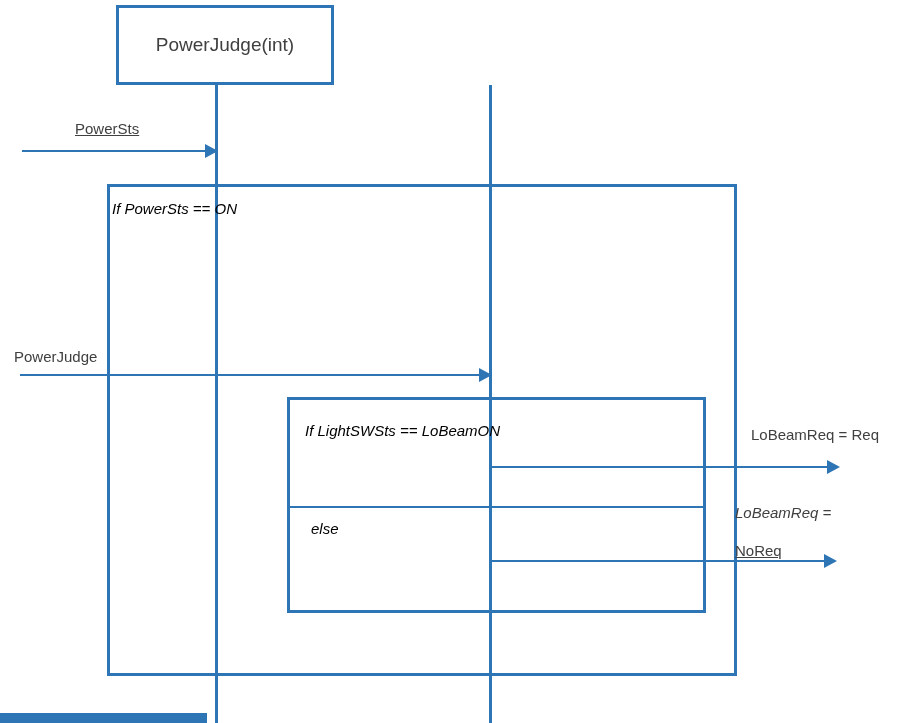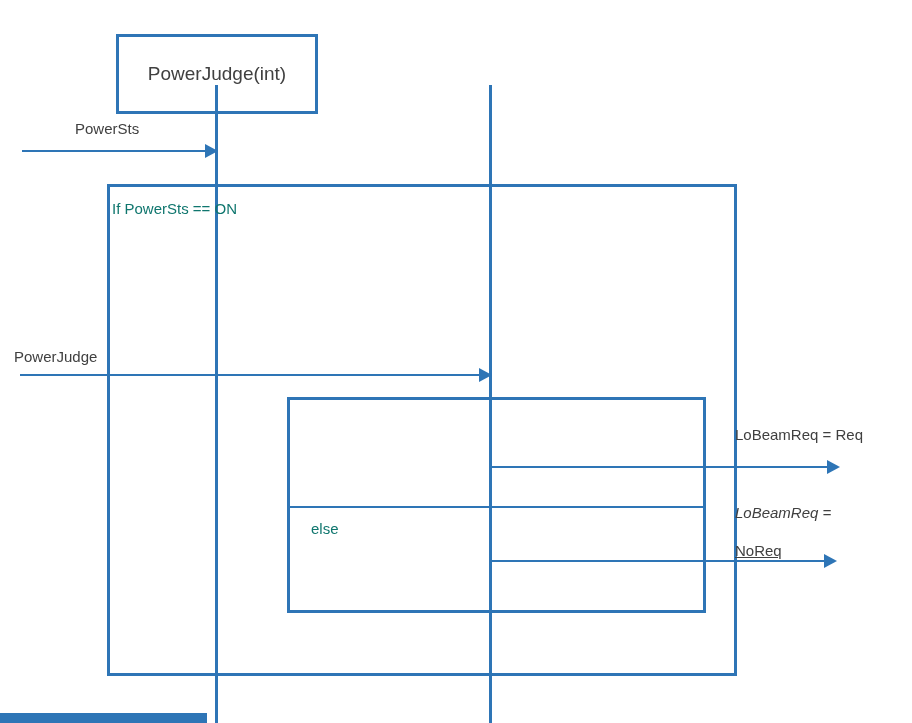--- a/index.html
+++ b/index.html
@@ -52,64 +52,66 @@
   }
   .fragment {
     position: absolute;
     border: 3px solid #2E75B6;
     box-sizing: border-box;
     background: transparent;
   }
   .fragment-label {
     position: absolute;
     font-size: 15px;
-    color: #0f766e;
+    color: #000000;
     white-space: nowrap;
+    font-style: italic;
   }
   .fragment-divider {
     position: absolute;
     left: 0;
     right: 0;
     height: 2px;
     background: #2E75B6;
   }
   .bottom-bar {
     position: absolute;
     background: #2E75B6;
   }
 </style>
 </head>
 <body>
 
 <div class="canvas">
 
-  <div class="actor-box" style="left:116px; top:5px; width:202px; height:80px;margin-top:29px;">
+  <div class="actor-box" style="left:116px; top:5px; width:218px; height:80px;">
     <span>PowerJudge(int)</span>
   </div>
 
   <div class="lifeline" style="left:215px; top:85px; height:638px;"></div>
   <div class="lifeline" style="left:489px; top:85px; height:638px;"></div>
 
-  <div class="msg-label" style="left:75px; top:120px;">PowerSts</div>
+  <div class="msg-label" style="left:75px; top:120px;text-decoration:underline;">PowerSts</div>
   <div class="msg-line" style="left:22px; top:150px; width:186px;"></div>
   <div class="arrow-head" style="left:205px; top:144px;"></div>
 
   <div class="fragment" style="left:107px; top:184px; width:630px; height:492px;"></div>
   <div class="fragment-label" style="left:112px; top:200px;">If  PowerSts == ON</div>
 
   <div class="msg-label" style="left:14px; top:348px;">PowerJudge</div>
   <div class="msg-line" style="left:20px; top:374px; width:462px;"></div>
   <div class="arrow-head" style="left:479px; top:368px;"></div>
 
   <div class="fragment" style="left:287px; top:397px; width:419px; height:216px;">
     <div class="fragment-divider" style="top:106px;"></div>
   </div>
+  <div class="fragment-label" style="left:305px; top:422px;">If  LightSWSts == LoBeamON</div>
   <div class="fragment-label" style="left:311px; top:520px;">else</div>
 
-  <div class="msg-label" style="left:735px; top:426px;">LoBeamReq = Req</div>
+  <div class="msg-label" style="left:735px; top:426px;padding-left:16px;">LoBeamReq = Req</div>
   <div class="msg-line" style="left:492px; top:466px; width:338px;"></div>
   <div class="arrow-head" style="left:827px; top:460px;"></div>
 
   <div class="msg-label" style="left:735px; top:504px;font-style:italic;">LoBeamReq =</div>
   <div class="msg-label" style="left:735px; top:542px;text-decoration:underline;">NoReq</div>
   <div class="msg-line" style="left:492px; top:560px; width:335px;"></div>
   <div class="arrow-head" style="left:824px; top:554px;"></div>
 
   <div class="bottom-bar" style="left:0px; top:713px; width:207px; height:10px;"></div>
 

